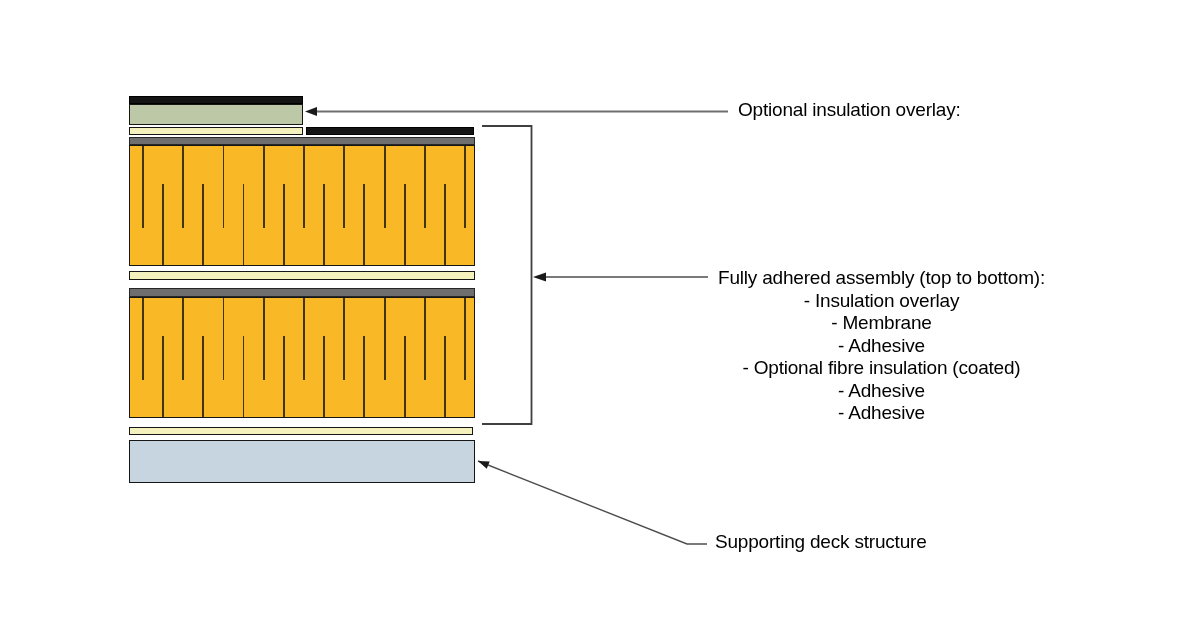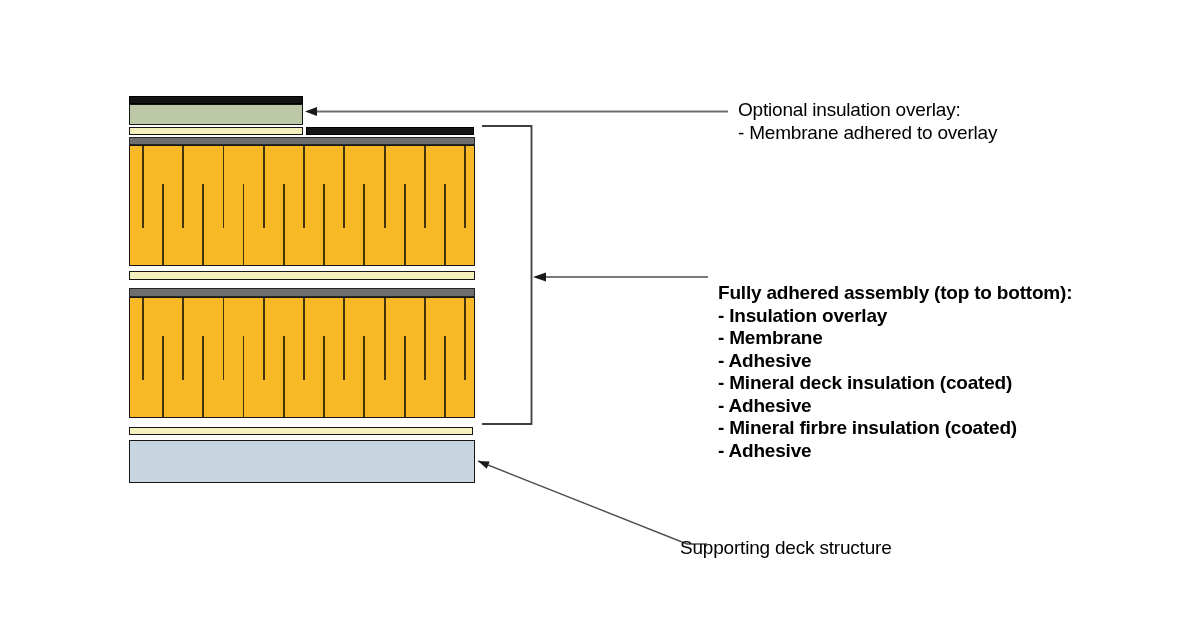--- a/index.html
+++ b/index.html
@@ -46,24 +46,25 @@
   }
 
   
   .ann {
     position: absolute;
     font-size: 19px;
     line-height: 22.5px;
     color: #000;
     white-space: nowrap;
     letter-spacing: -0.2px;
+    text-align: center;
   }
   .ann-overlay { left: 738px; top: 99px;  }
-  .ann-assembly { left: 718px; top: 282px; font-weight: bold; }
-  .ann-deck    { left: 680px; top: 531px; margin-top: 6px; }
+  .ann-assembly { left: 718px; top: 267px; }
+  .ann-deck    { left: 715px; top: 531px; }
 </style>
 </head>
 <body>
 
 <div class="canvas">
 
   <div class="layer membrane-left" style="background: rgb(20, 20, 20);"></div>
   <div class="layer overlay-green" style="background: rgb(189, 201, 166);"></div>
   <div class="layer adhesive-top" style="background: rgb(245, 241, 189);"></div>
   <div class="layer membrane-right" style="background: rgb(20, 20, 20);"></div>
@@ -94,31 +95,29 @@
 
     <line x1="545" y1="277" x2="708" y2="277" stroke="#4d4d4d" stroke-width="1.6"></line>
     <polygon points="533,277 546,272.5 546,281.5" fill="#1a1a1a"></polygon>
 
     <polyline points="478,461 687,544 707,544" fill="none" stroke="#4d4d4d" stroke-width="1.4"></polyline>
     <polygon points="478,461 489.7,461.4 486.7,468.8" fill="#1a1a1a"></polygon>
   </svg>
 
   <div class="ann ann-overlay">
     <div>Optional insulation overlay:</div>
-    <div>- Membrane adhered to overlay</div>
   </div>
 
   <div class="ann ann-assembly">
     <div>Fully adhered assembly (top to bottom):</div>
     <div>- Insulation overlay</div>
     <div>- Membrane</div>
     <div>- Adhesive</div>
-    <div>- Mineral deck insulation (coated)</div>
+    <div>- Optional fibre insulation (coated)</div>
     <div>- Adhesive</div>
-    <div>- Mineral firbre insulation (coated)</div>
     <div>- Adhesive</div>
   </div>
 
   <div class="ann ann-deck">
     <div>Supporting deck structure</div>
   </div>
 
 </div>
 
 </body></html>

